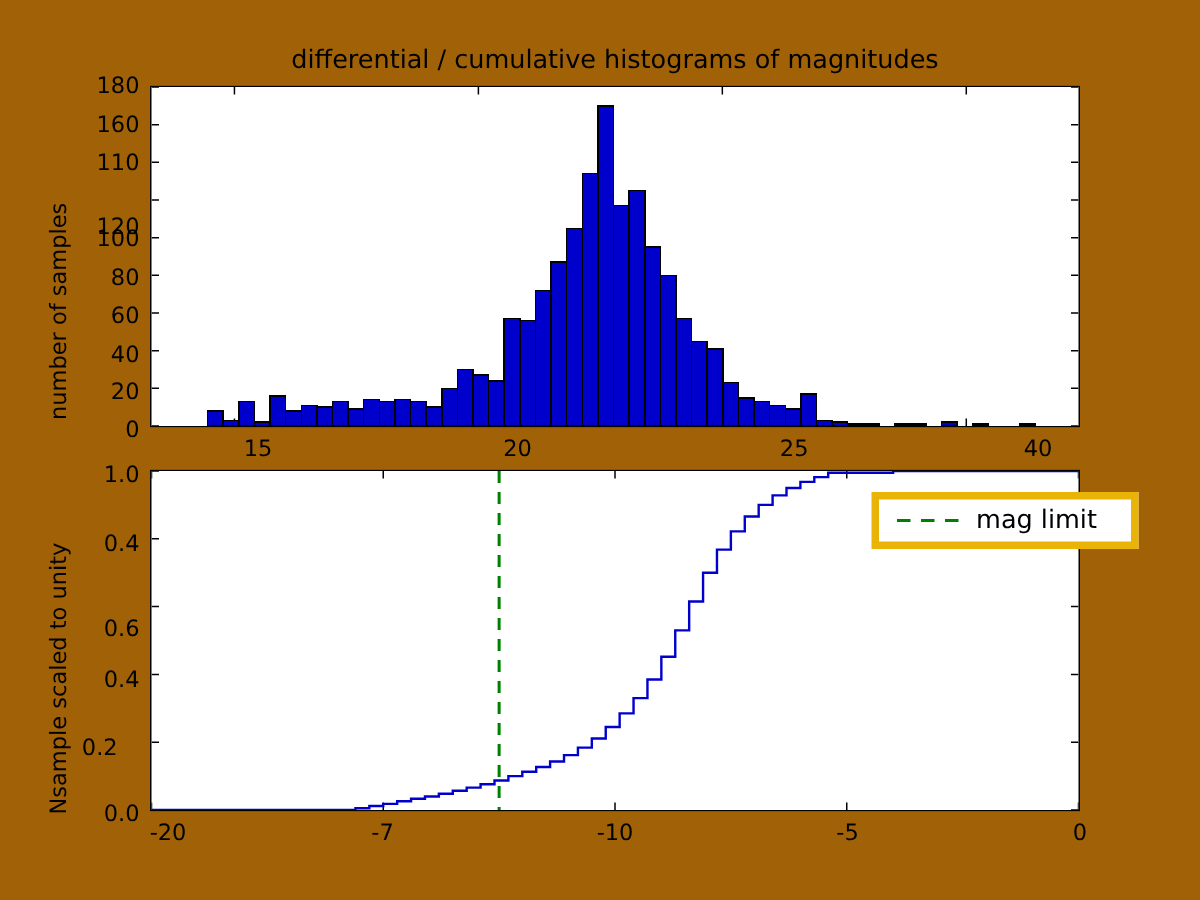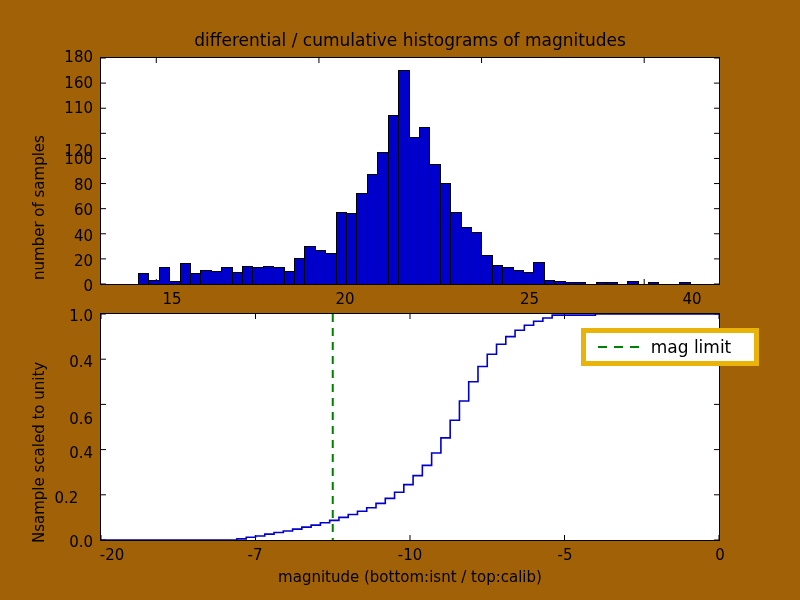--- a/index.html
+++ b/index.html
@@ -233,21 +233,20 @@
   <div class="tick-label ytick-label" style="left:40px; top:307px; width:53px;">1.0</div>
 
   <div class="tick-label xtick-label" style="left:92px;  top:546px; width:40px;">-20</div>
   <div class="tick-label xtick-label" style="left:235px; top:546px; width:40px;">-7</div>
   <div class="tick-label xtick-label" style="left:390px; top:546px; width:40px;">-10</div>
   <div class="tick-label xtick-label" style="left:545px; top:546px; width:40px;">-5</div>
   <div class="tick-label xtick-label" style="left:700px; top:546px; width:40px;">0</div>
 
   <div class="axis-label ylabel" style="left:30px; top:543px;">Nsample scaled to unity</div>
 
-  <div class="axis-label" style="left:100px; top:568px; width:620px; text-align:center;">magnitude (bottom:isnt / top:calib)</div>
 
   <div class="legend-box" style="left:541px; top:328px; width:178px; height:38px;">
     <svg class="legend-sample" viewBox="0 0 46 14">
       <line id="legend-line" x1="2" y1="7" x2="44" y2="7" stroke="#008000" stroke-width="2" stroke-dasharray="9,7"></line>
     </svg>
     <div class="legend-text">mag limit</div>
   </div>
 
 </div>
 

